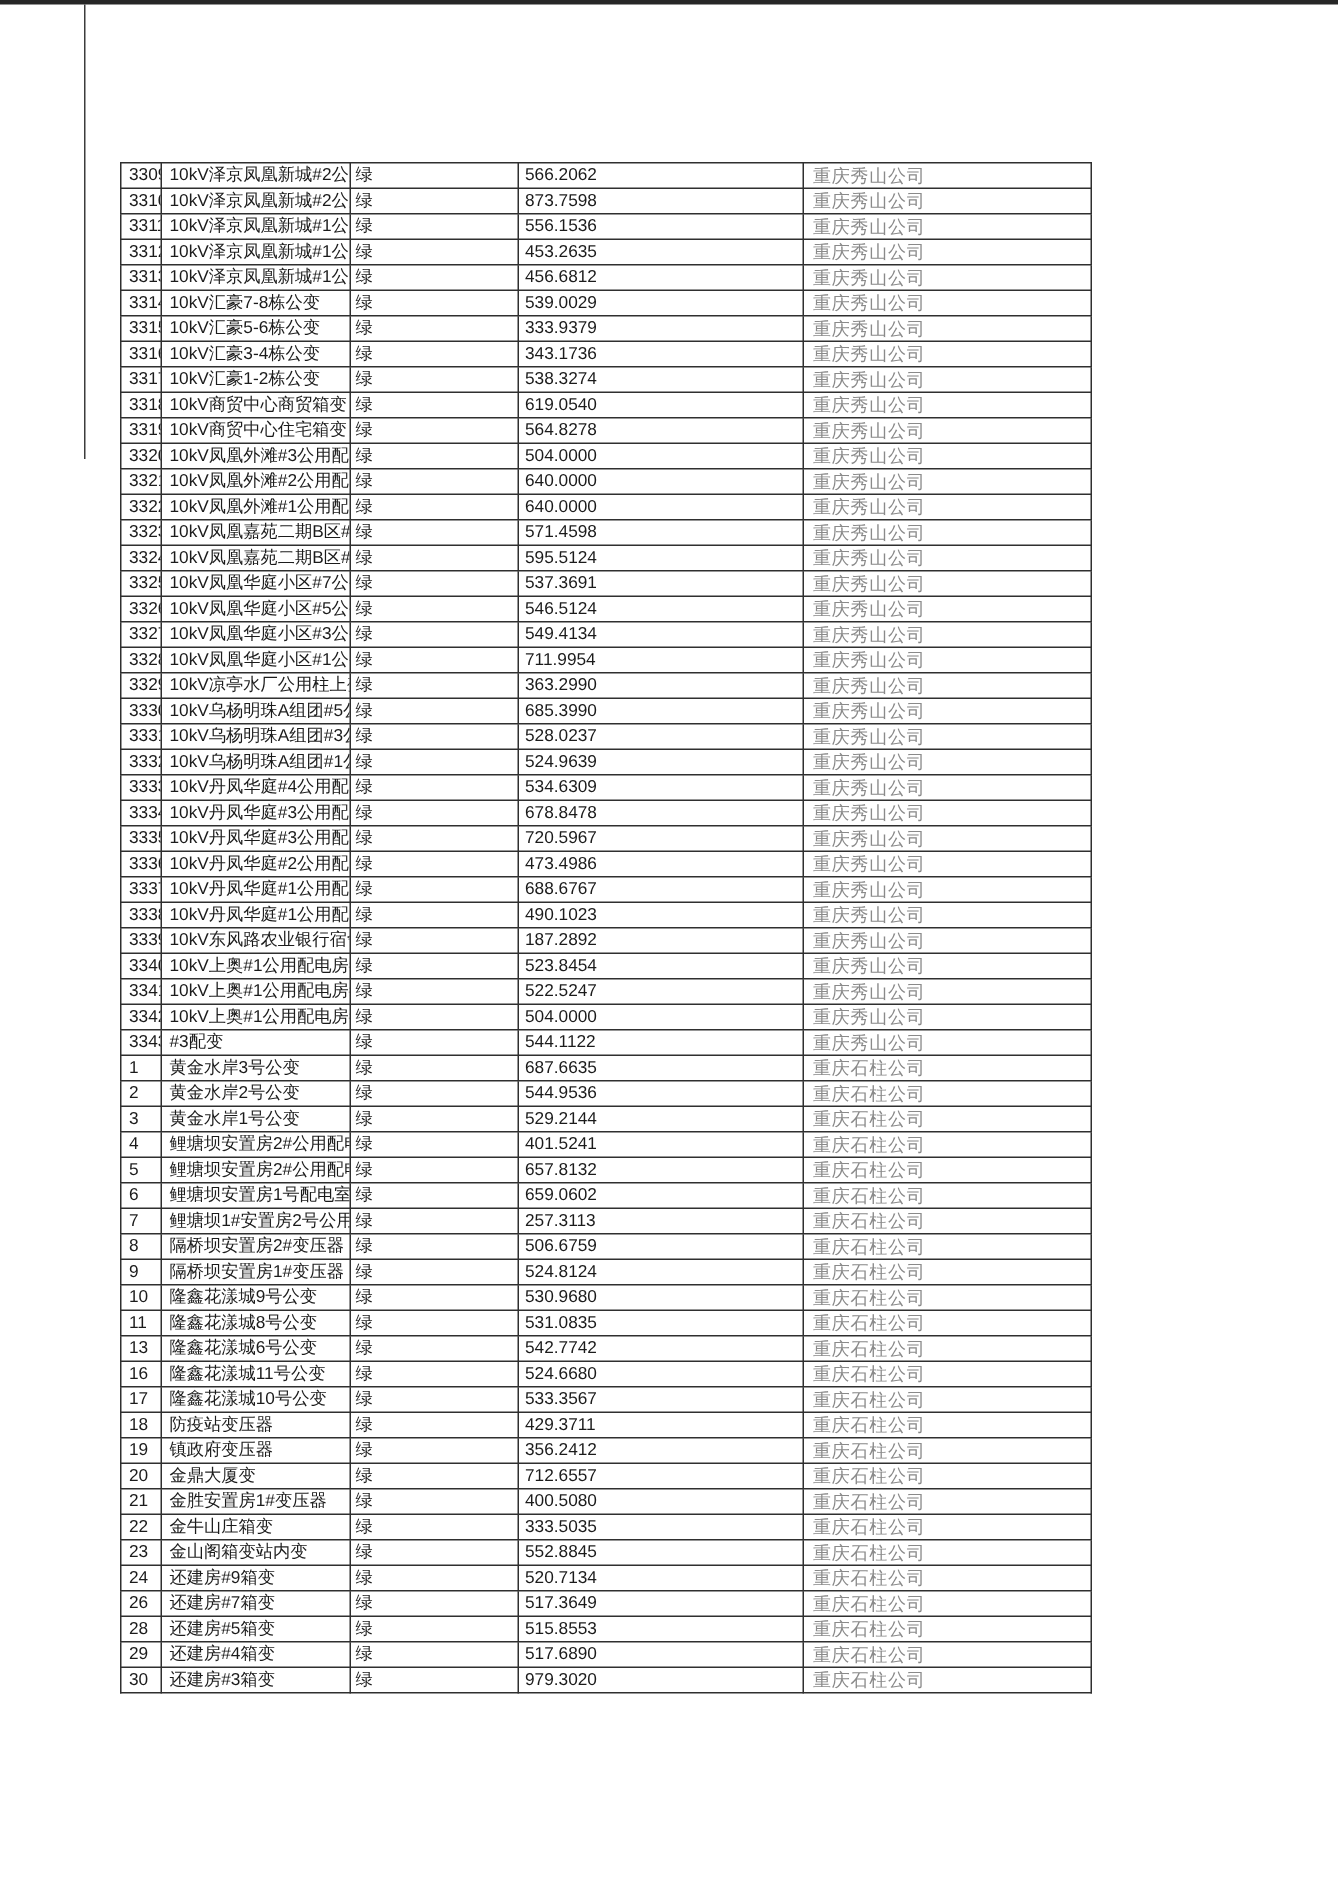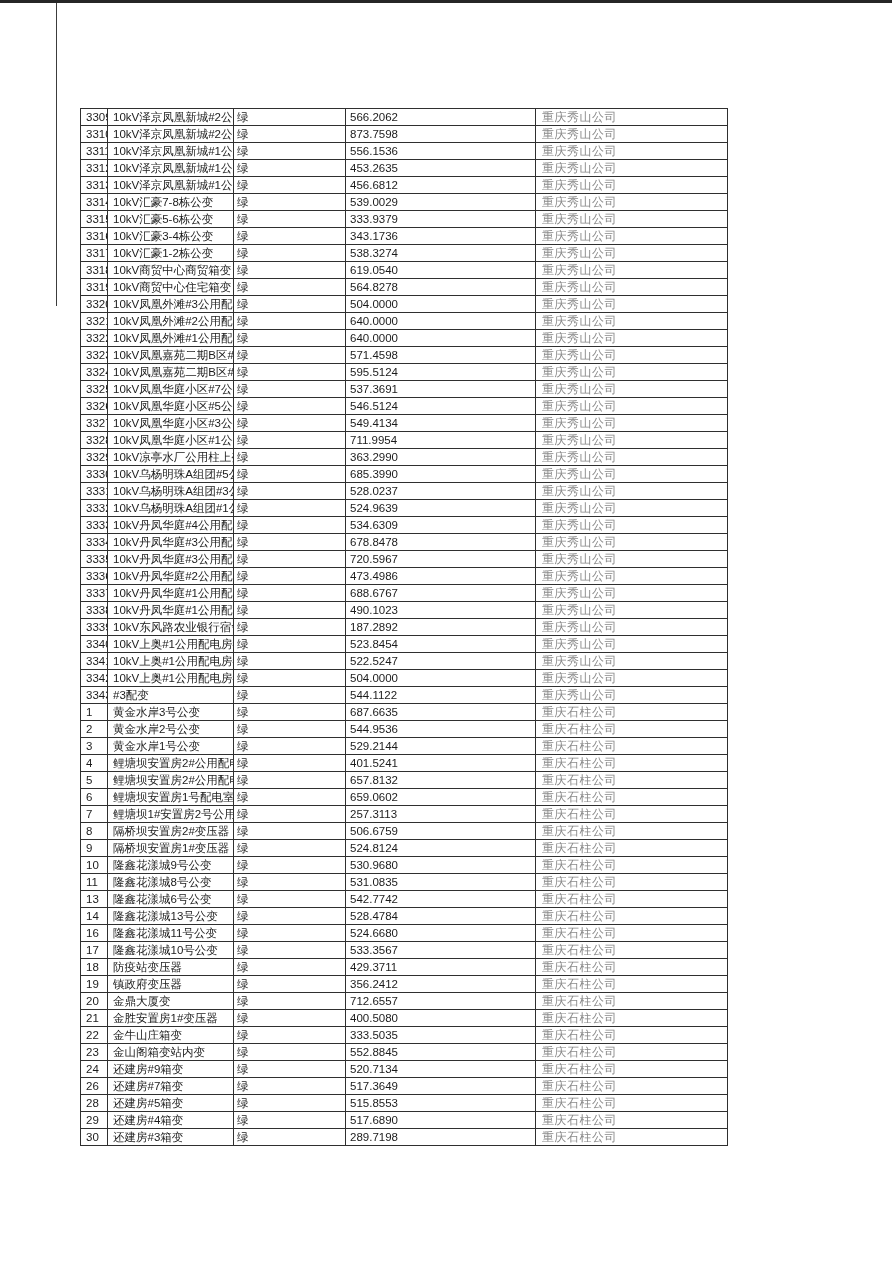--- a/index.html
+++ b/index.html
@@ -399,27 +399,20 @@
           <td class="col-company">重庆石柱公司</td>
         </tr>
         <tr>
           <td class="col-index">13</td>
           <td class="col-name">隆鑫花漾城6号公变</td>
           <td class="col-status">绿</td>
           <td class="col-value">542.7742</td>
           <td class="col-company">重庆石柱公司</td>
         </tr>
         <tr>
-          <td class="col-index">14</td>
-          <td class="col-name">隆鑫花漾城13号公变</td>
-          <td class="col-status">绿</td>
-          <td class="col-value">528.4784</td>
-          <td class="col-company">重庆石柱公司</td>
-        </tr>
-        <tr>
           <td class="col-index">16</td>
           <td class="col-name">隆鑫花漾城11号公变</td>
           <td class="col-status">绿</td>
           <td class="col-value">524.6680</td>
           <td class="col-company">重庆石柱公司</td>
         </tr>
         <tr>
           <td class="col-index">17</td>
           <td class="col-name">隆鑫花漾城10号公变</td>
           <td class="col-status">绿</td>
@@ -493,18 +486,18 @@
           <td class="col-index">29</td>
           <td class="col-name">还建房#4箱变</td>
           <td class="col-status">绿</td>
           <td class="col-value">517.6890</td>
           <td class="col-company">重庆石柱公司</td>
         </tr>
         <tr>
           <td class="col-index">30</td>
           <td class="col-name">还建房#3箱变</td>
           <td class="col-status">绿</td>
-          <td class="col-value">289.7198</td>
+          <td class="col-value">979.3020</td>
           <td class="col-company">重庆石柱公司</td>
         </tr>
       </tbody>
   </table>
 </div>
 
 </body></html>

